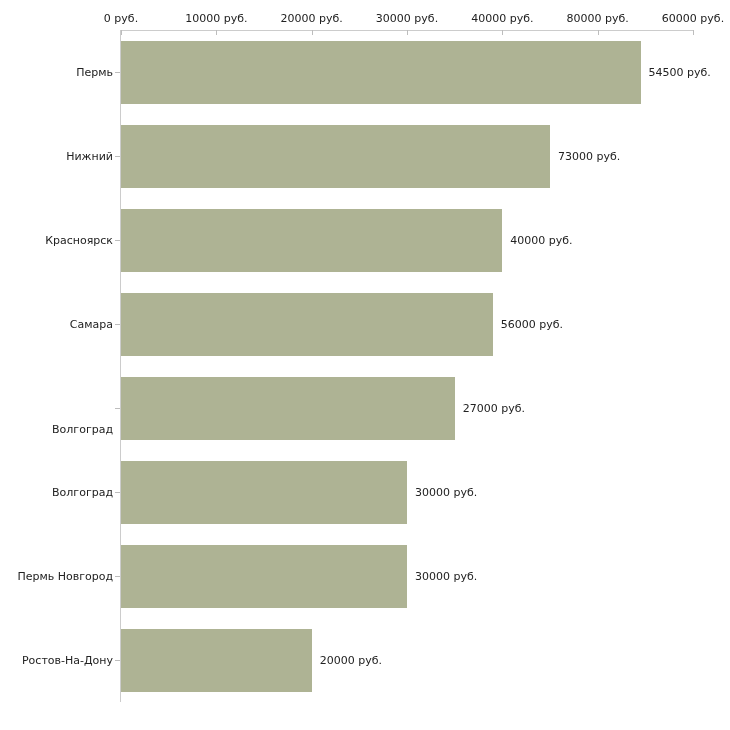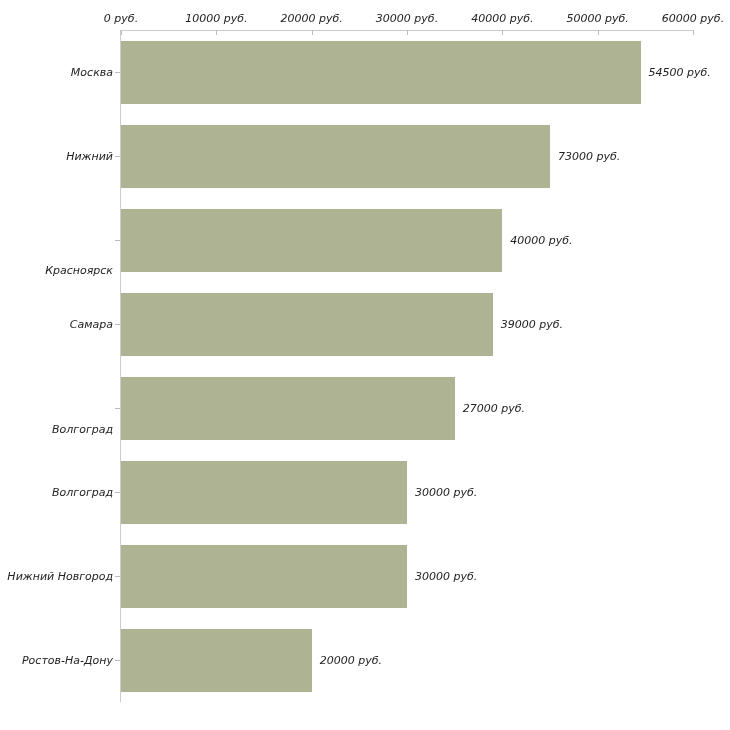--- a/index.html
+++ b/index.html
@@ -12,21 +12,20 @@
     height: 730px;
     font-family: "DejaVu Sans", sans-serif;
     overflow: hidden;
     position: relative;
   }
   #chart-root {
     position: absolute;
     left: 0; top: 0;
     width: 730px;
     height: 720px;
-    font-style: italic;
   }
 
   
   .axis-line {
     position: absolute;
     left: 121px;
     top: 30px;
     width: 572px;
     height: 1px;
     background: #cccccc;
@@ -99,51 +98,51 @@
       <div class="tick-label" style="left: 121px;">0 руб.</div>
       <div class="tick" style="left: 216.333px;"></div>
       <div class="tick-label" style="left: 216.333px;">10000 руб.</div>
       <div class="tick" style="left: 311.667px;"></div>
       <div class="tick-label" style="left: 311.667px;">20000 руб.</div>
       <div class="tick" style="left: 407px;"></div>
       <div class="tick-label" style="left: 407px;">30000 руб.</div>
       <div class="tick" style="left: 502.333px;"></div>
       <div class="tick-label" style="left: 502.333px;">40000 руб.</div>
       <div class="tick" style="left: 597.667px;"></div>
-      <div class="tick-label" style="left: 597.667px;">50000 руб.</div>
+      <div class="tick-label" style="left: 597.667px;">80000 руб.</div>
       <div class="tick" style="left: 693px;"></div>
       <div class="tick-label" style="left: 693px; text-align: center;">60000 руб.</div>
     </div>
   <div id="bars-layer">
       <div class="bar" title="Москва: 54500 руб." style="top: 40.5px; width: 519.567px; height: 63px;"></div>
       <div class="cat-tick" style="top: 72px;"></div>
-      <div class="cat-label" style="top: 72px; right: 617px;">Москва</div>
+      <div class="cat-label" style="top: 72px; right: 617px;">Пермь</div>
       <div class="bar-value" style="left: 648.567px; top: 72px;">54500 руб.</div>
       <div class="bar" title="Самара: 45000 руб." style="top: 124.5px; width: 429px; height: 63px;"></div>
       <div class="cat-tick" style="top: 156px;"></div>
       <div class="cat-label" style="top: 156px; right: 617px;">Нижний</div>
       <div class="bar-value" style="left: 558px; top: 156px;">73000 руб.</div>
       <div class="bar" title="Красноярск: 40000 руб." style="top: 208.5px; width: 381.333px; height: 63px;"></div>
       <div class="cat-tick" style="top: 240px;"></div>
-      <div class="cat-label" style="top: 240px; right: 617px; margin-top: 30px;">Красноярск</div>
+      <div class="cat-label" style="top: 240px; right: 617px;">Красноярск</div>
       <div class="bar-value" style="left: 510.333px; top: 240px;">40000 руб.</div>
       <div class="bar" title="Пермь: 39000 руб." style="top: 292.5px; width: 371.8px; height: 63px;"></div>
       <div class="cat-tick" style="top: 324px;"></div>
       <div class="cat-label" style="top: 324px; right: 617px;">Самара</div>
-      <div class="bar-value" style="left: 500.8px; top: 324px;">39000 руб.</div>
+      <div class="bar-value" style="left: 500.8px; top: 324px;">56000 руб.</div>
       <div class="bar" title="Волгоград: 35000 руб." style="top: 376.5px; width: 333.667px; height: 63px;"></div>
       <div class="cat-tick" style="top: 408px;"></div>
       <div class="cat-label" style="top: 429px; right: 617px;">Волгоград</div>
       <div class="bar-value" style="left: 462.667px; top: 408px;">27000 руб.</div>
       <div class="bar" title="Челябинск: 30000 руб." style="top: 460.5px; width: 286px; height: 63px;"></div>
       <div class="cat-tick" style="top: 492px;"></div>
       <div class="cat-label" style="top: 492px; right: 617px;">Волгоград</div>
       <div class="bar-value" style="left: 415px; top: 492px;">30000 руб.</div>
       <div class="bar" title="Нижний Новгород: 30000 руб." style="top: 544.5px; width: 286px; height: 63px;"></div>
       <div class="cat-tick" style="top: 576px;"></div>
-      <div class="cat-label" style="top: 576px; right: 617px;">Нижний Новгород</div>
+      <div class="cat-label" style="top: 576px; right: 617px;">Пермь Новгород</div>
       <div class="bar-value" style="left: 415px; top: 576px;">30000 руб.</div>
       <div class="bar" title="Ростов-На-Дону: 20000 руб." style="top: 628.5px; width: 190.667px; height: 63px;"></div>
       <div class="cat-tick" style="top: 660px;"></div>
       <div class="cat-label" style="top: 660px; right: 617px;">Ростов-На-Дону</div>
       <div class="bar-value" style="left: 319.667px; top: 660px;">20000 руб.</div>
     </div>
 </div>
 
 </body></html>

